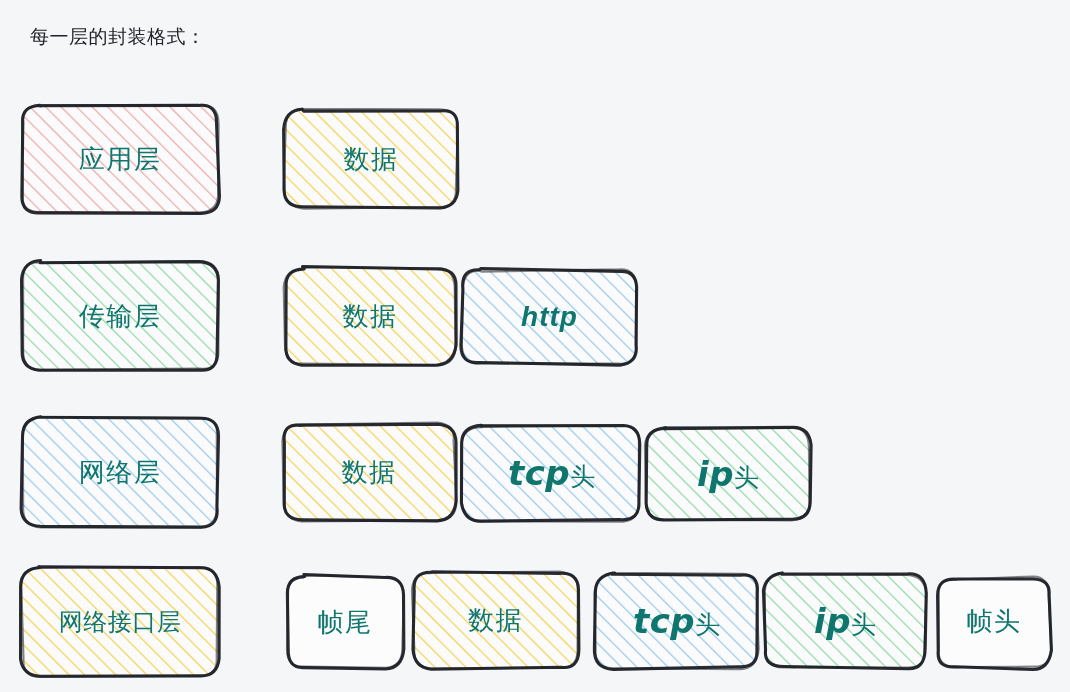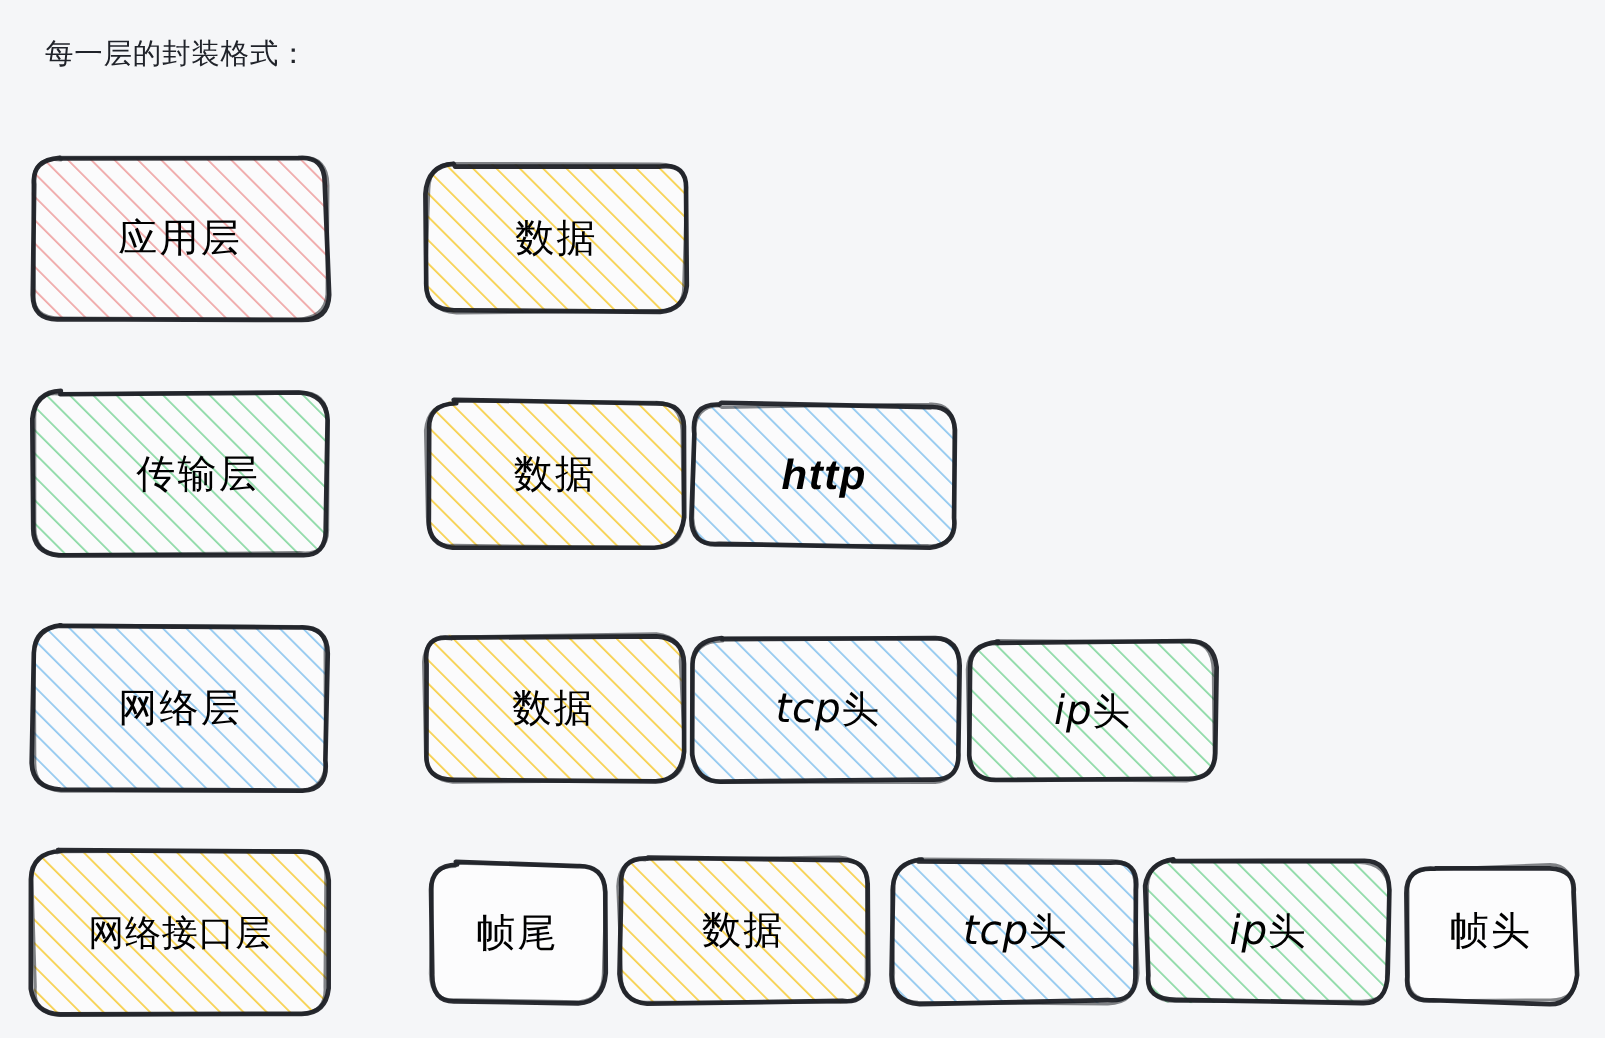--- a/index.html
+++ b/index.html
@@ -37,21 +37,21 @@
     position: absolute;
     box-sizing: border-box;
   }
   .box .box-label {
     position: absolute;
     left: 0;
     right: 0;
     top: 50%;
     transform: translateY(-50%);
     text-align: center;
-    color: #000000;
+    color: #0f766e;
     white-space: nowrap;
     pointer-events: none;
   }
   .label-cjk {
     font-size: 26px;
     letter-spacing: 1.5px;
     font-family: "Liberation Sans", "DejaVu Sans", sans-serif;
   }
   .label-cjk.small {
     font-size: 24px;
@@ -61,22 +61,22 @@
   .label-hand {
     font-size: 28px;
     font-family: Liberation Sans, sans-serif;
     font-style: italic;
     letter-spacing: 1px;
     font-weight: 600;
   }
   .label-mixed .latin {
     font-family: "DejaVu Sans", sans-serif;
     font-style: italic;
-    font-weight: 400;
-    font-size: 27px;
+    font-weight: 700;
+    font-size: 34px;
     letter-spacing: 0.5px;
   }
   .label-mixed .cjk {
     font-family: "Liberation Sans", "DejaVu Sans", sans-serif;
     font-style: normal;
     font-weight: 400;
     font-size: 25px;
   }
 </style>
 </head>
@@ -185,21 +185,21 @@
 
 <div class="page-title">每一层的封装格式：</div>
 
 <div id="labels">
     <div class="box" style="left: 22px; top: 105px; width: 196px; height: 108px;">
       <div class="box-label label-cjk">应用层</div>
     </div>
     <div class="box" style="left: 285px; top: 110px; width: 172px; height: 98px;">
       <div class="box-label label-cjk">数据</div>
     </div>
-    <div class="box" style="left: 22px; top: 262px; width: 196px; height: 108px; margin-left: 12px;">
+    <div class="box" style="left: 22px; top: 262px; width: 196px; height: 108px;">
       <div class="box-label label-cjk">传输层</div>
     </div>
     <div class="box" style="left: 285px; top: 268px; width: 170px; height: 96px;">
       <div class="box-label label-cjk">数据</div>
     </div>
     <div class="box" style="left: 462px; top: 270px; width: 175px; height: 94px;">
       <div class="box-label label-hand">http</div>
     </div>
     <div class="box" style="left: 22px; top: 418px; width: 196px; height: 108px;">
       <div class="box-label label-cjk">网络层</div>

